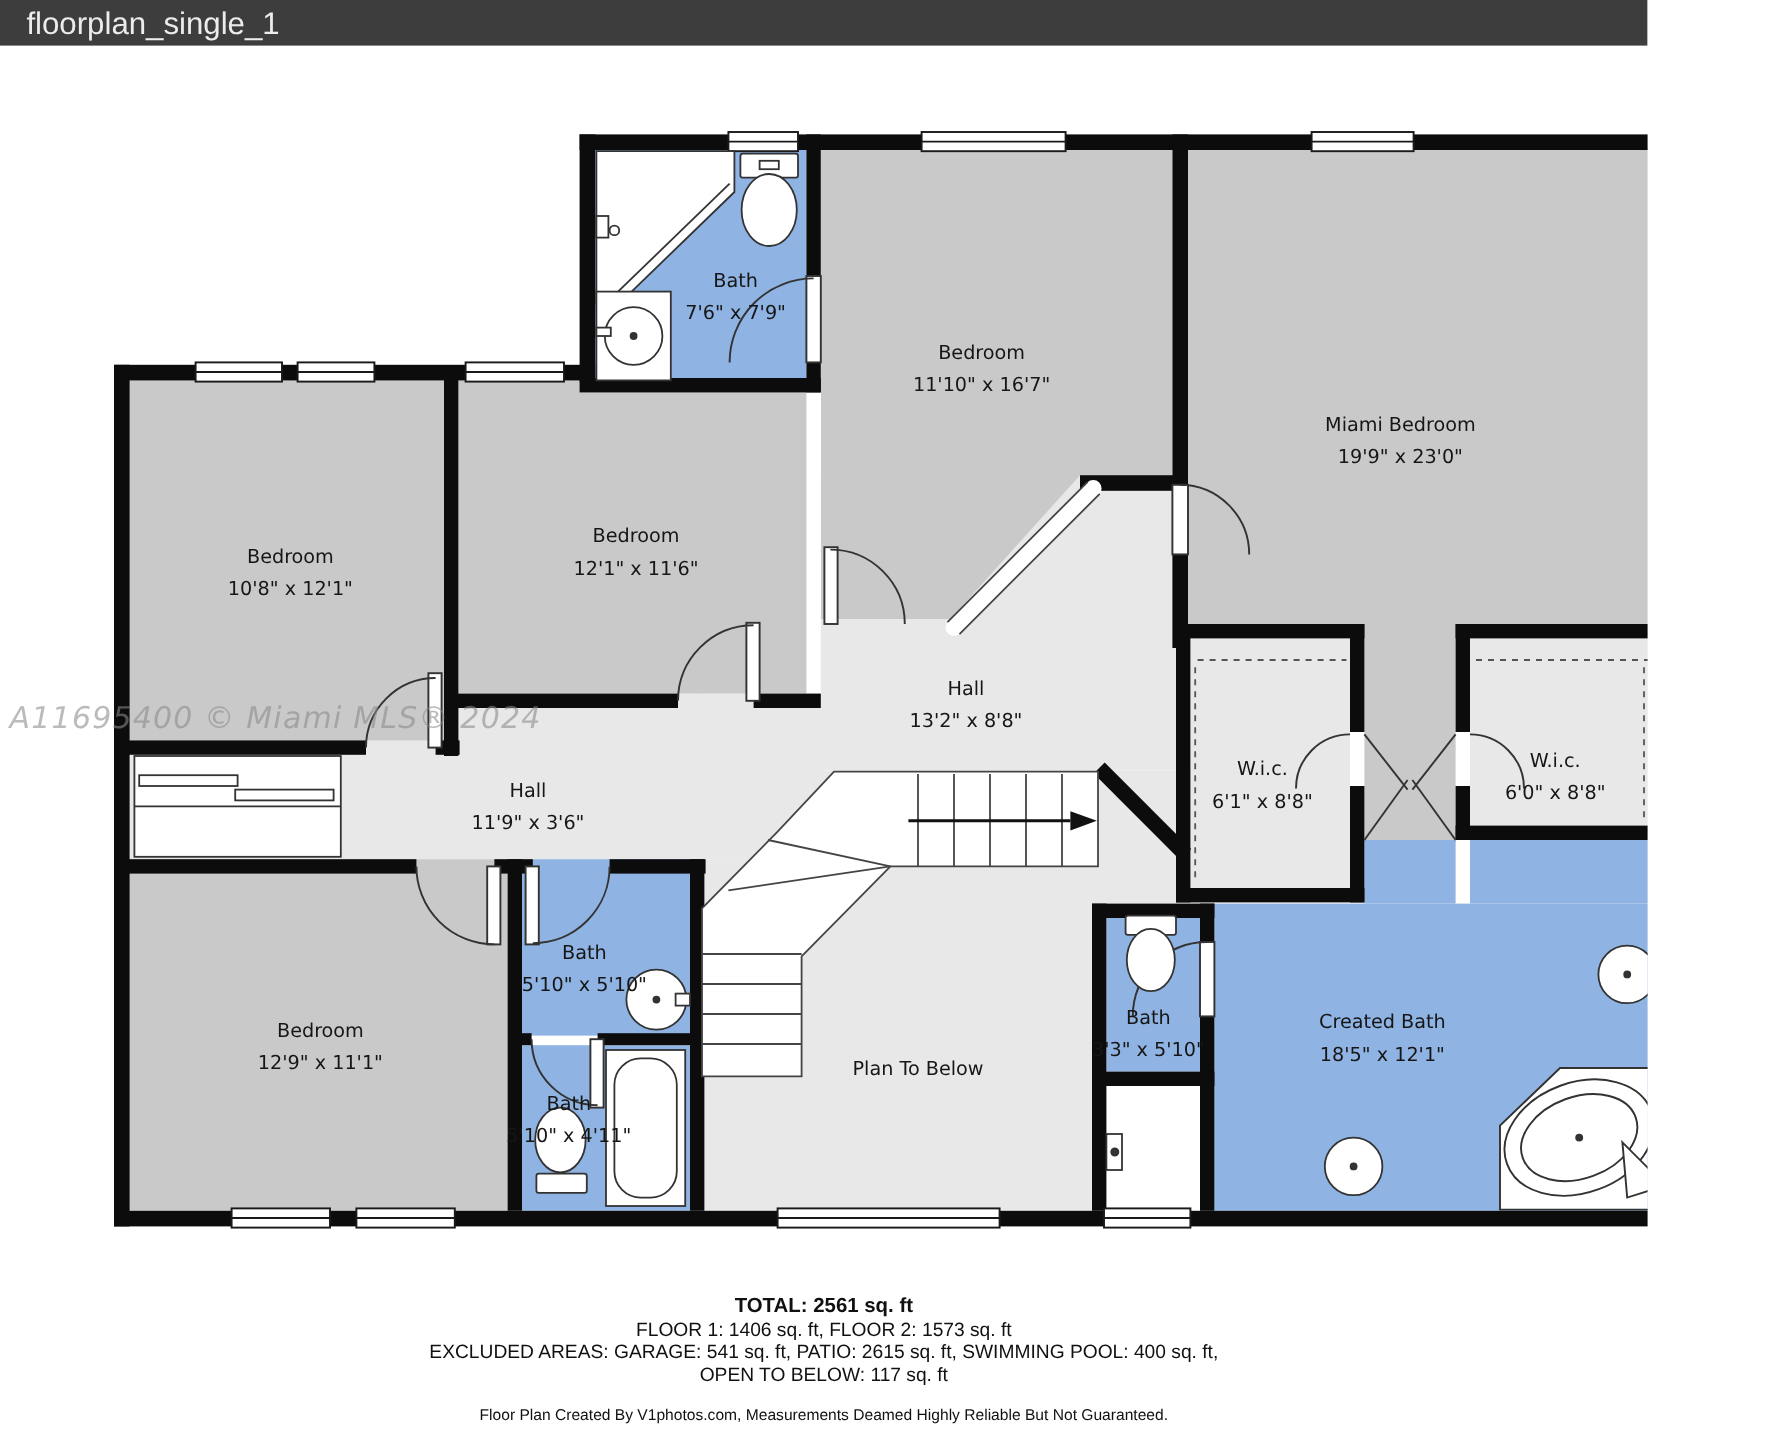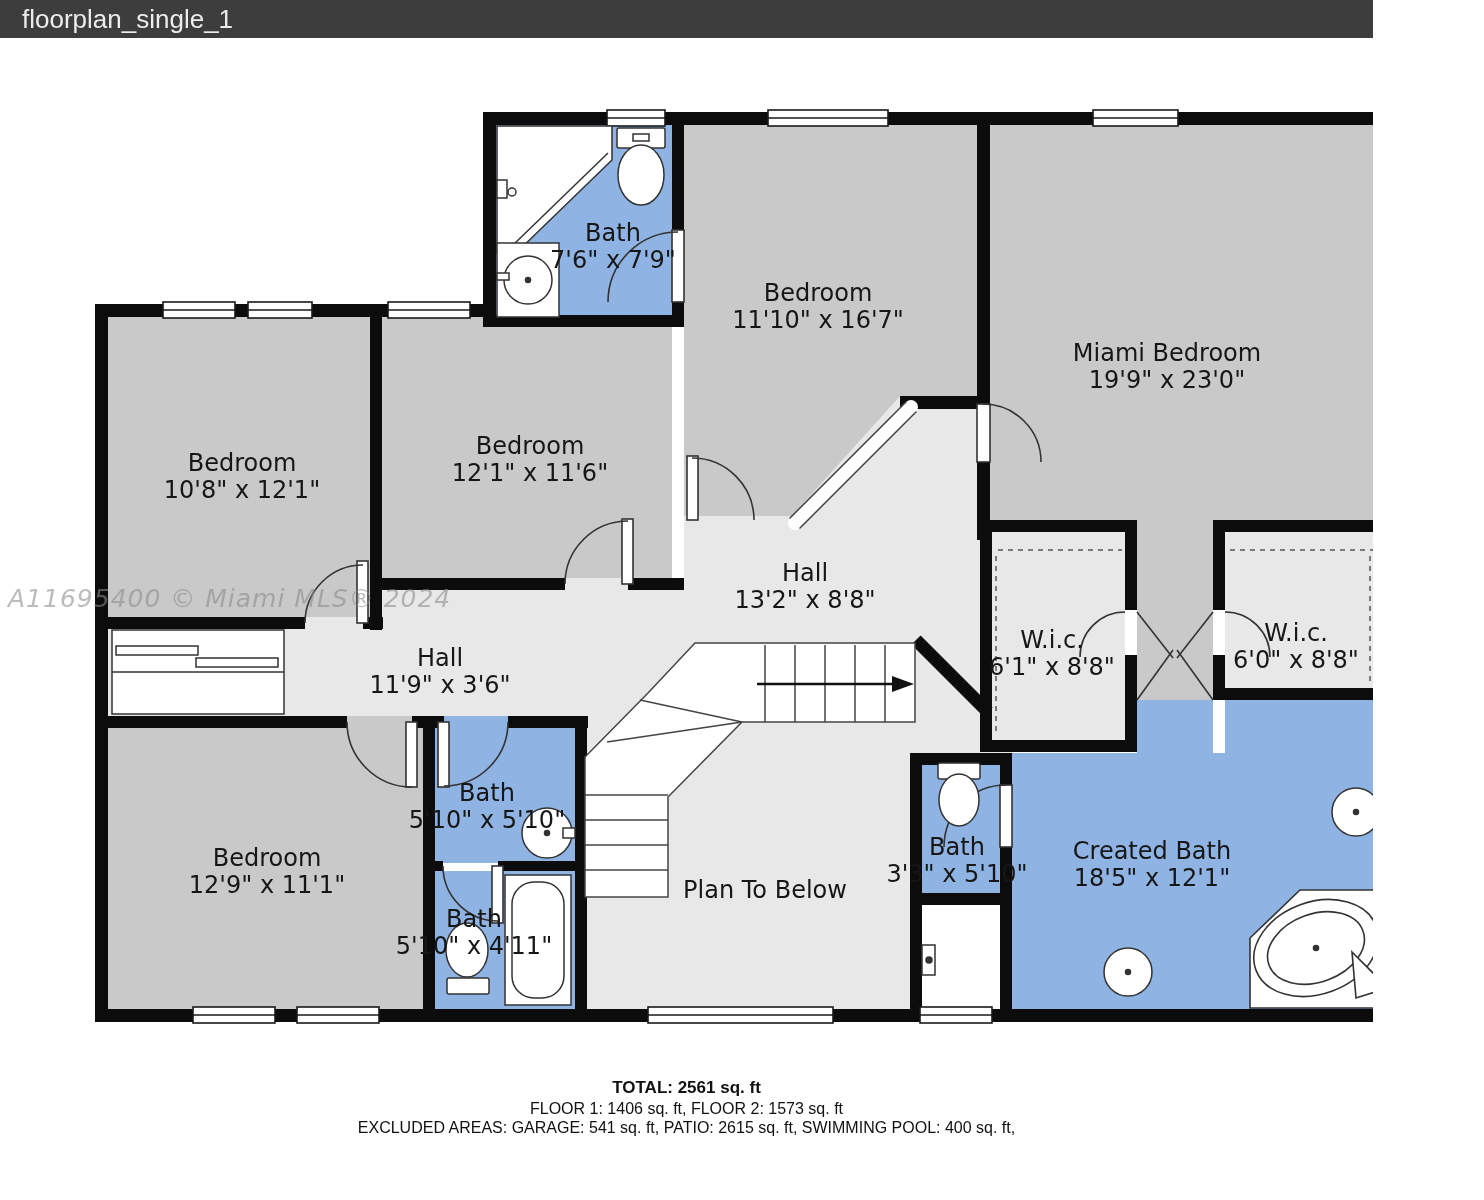--- a/index.html
+++ b/index.html
@@ -9,21 +9,21 @@
         background:var(--titlebar-bg,#3d3d3d);display:flex;align-items:center;
         padding-left:22px;box-sizing:border-box;z-index:60;}
   .titlebar .t{color:var(--titlebar-text,#ececec);font-size:26px;
         font-family:"Liberation Sans",sans-serif;}
   .w{position:absolute;background:var(--wall,#0c0c0c);z-index:20;}
   .fl{position:absolute;background:var(--hall-fill,#e8e8e8);z-index:5;}
   .fg{position:absolute;background:var(--bedroom-fill,#c9c9c9);z-index:6;}
   .fb{position:absolute;background:var(--bath-fill,#8fb3e2);z-index:7;}
   .overlay{position:absolute;left:0;top:0;z-index:30;pointer-events:none;}
   .lbl{position:absolute;z-index:35;text-align:center;color:#161616;
-       font-size:24px;line-height:27px;}
+       font-size:16px;line-height:27px;}
   .lbl .rn,.lbl .rd{display:block;white-space:nowrap;}
   .watermark{position:absolute;left:8px;top:584px;z-index:40;font-size:25px;
        color:rgba(138,138,138,.58);letter-spacing:1px;white-space:nowrap;font-style:italic;}
   .footer{position:absolute;left:0;top:1078px;width:100%;text-align:center;
        z-index:10;color:#111;font-family:"Liberation Sans",sans-serif;}
   .f1{font-weight:700;font-size:17px;margin:0 0 2px;}
   .f2,.f3,.f4{font-size:16px;margin:0 0 1px;}
   .f5{font-size:13px;margin-top:15px;}
 </style>
 </head>
@@ -315,15 +315,17 @@
     <span class="rn">Created Bath</span>
     <span class="rd">18'5" x 12'1"</span>
   </div>
 
   <div class="watermark">A11695400 © Miami MLS® 2024</div>
 
   <div class="footer">
     <div class="f1">TOTAL: 2561 sq. ft</div>
     <div class="f2">FLOOR 1: 1406 sq. ft, FLOOR 2: 1573 sq. ft</div>
     <div class="f3">EXCLUDED AREAS: GARAGE: 541 sq. ft, PATIO: 2615 sq. ft, SWIMMING POOL: 400 sq. ft,</div>
+    <div class="f4">OPEN TO BELOW: 117 sq. ft</div>
+    <div class="f5">Floor Plan Created By V1photos.com, Measurements Deamed Highly Reliable But Not Guaranteed.</div>
   </div>
 
 </div>
 
 </body></html>

